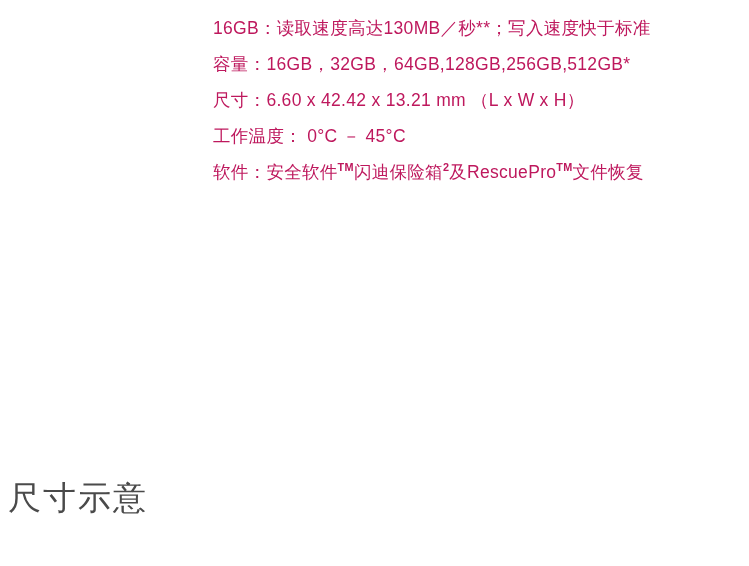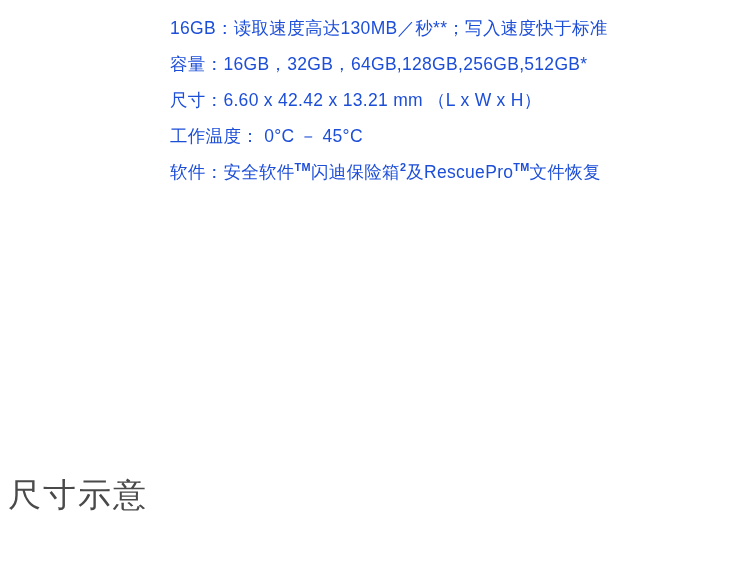--- a/index.html
+++ b/index.html
@@ -17,40 +17,40 @@
   }
   .spec-block {
     position: absolute;
     left: 170px;
     top: 10px;
     width: 560px;
   }
   .spec-line {
     font-size: 17.5px;
     line-height: 36px;
-    color: #1d4ed8;
+    color: #be185d;
     white-space: nowrap;
     letter-spacing: 0.3px;
+    margin-left: 43px;
   }
   sup {
     font-size: 0.62em;
     vertical-align: super;
     line-height: 0;
     font-weight: bold;
   }
   .section-title {
     position: absolute;
     left: 8px;
     top: 478px;
     font-size: 33px;
     line-height: 40px;
     color: #4a4a4a;
     letter-spacing: 2px;
     font-weight: normal;
-    font-family: Liberation Mono, monospace;
   }
 </style>
 </head>
 <body>
 
 <div class="spec-block">
   <div class="spec-line">16GB：读取速度高达130MB／秒**；写入速度快于标准</div>
   <div class="spec-line">容量：16GB，32GB，64GB,128GB,256GB,512GB*</div>
   <div class="spec-line">尺寸：6.60 x 42.42 x 13.21 mm （L x W x H）</div>
   <div class="spec-line">工作温度： 0°C － 45°C</div>

